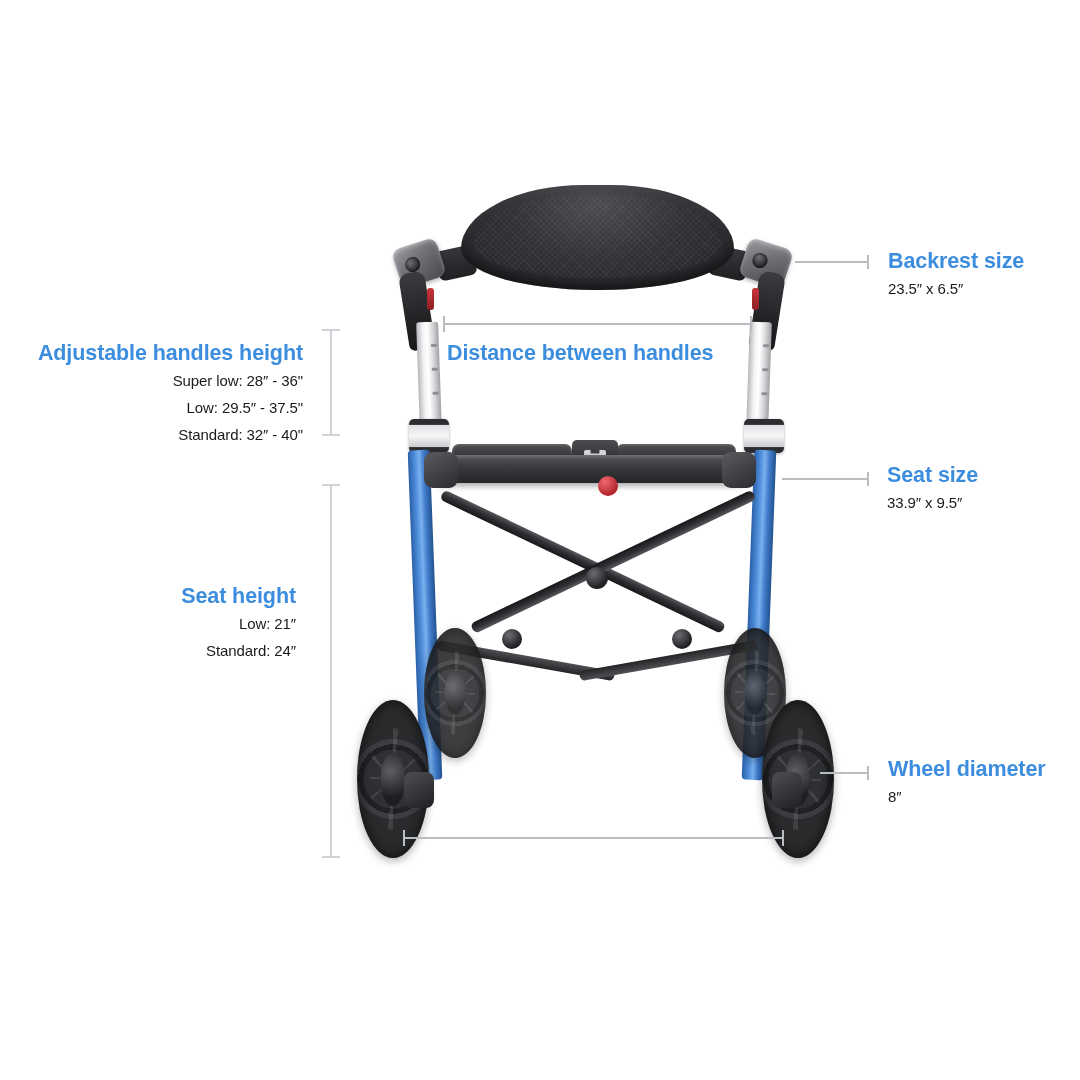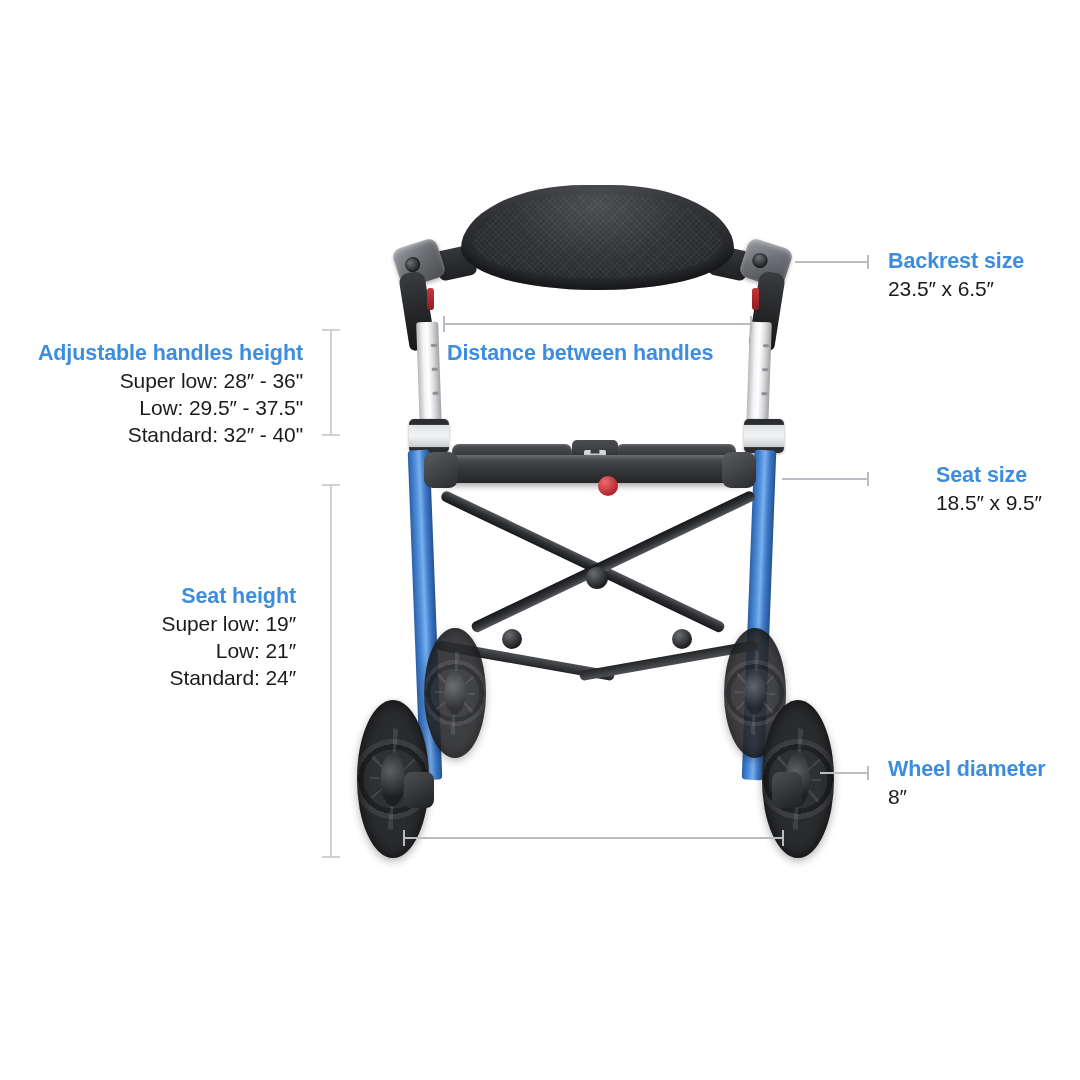--- a/index.html
+++ b/index.html
@@ -11,21 +11,21 @@
   }
   #stage{position:relative;width:1080px;height:828px;}
 
   
   .ann{position:absolute;}
   .ann .title{
     color:#3c8dde;font-weight:bold;font-size:21.5px;
     line-height:27px;white-space:nowrap;letter-spacing:-0.1px;
   }
   .ann .val{
-    color:#1b1b1b;font-size:21px;line-height:27px;
+    color:#1b1b1b;font-size:15px;line-height:27px;
     white-space:nowrap;letter-spacing:-0.1px;
   }
   .ann.right{text-align:left;}
   .ann.rightalign{text-align:right;}
   .ann.center{text-align:left;}
 
   
   .dim-h{position:absolute;height:2px;background:#b9bcc0;}
   .dim-h::before,.dim-h::after{
     content:"";position:absolute;top:-7px;width:2px;height:16px;background:#b9bcc0;
@@ -335,28 +335,27 @@
     <div class="title">Adjustable handles height</div>
     <div class="val">Super low: 28″ - 36"</div>
     <div class="val">Low: 29.5″ - 37.5"</div>
     <div class="val">Standard: 32″ - 40"</div>
   </div>
 
   <div class="ann center" style="left:447px;top:340px;width:300px;">
     <div class="title">Distance between handles</div>
   </div>
 
-  <div class="ann right" style="left:936px;top:462px;">
+  <div class="ann right" style="left:887px;top:462px;">
     <div class="title">Seat size</div>
-    <div class="val">18.5″ x 9.5″</div>
+    <div class="val">33.9″ x 9.5″</div>
   </div>
 
   <div class="ann rightalign" style="left:0px;top:583px;width:296px;">
     <div class="title">Seat height</div>
-    <div class="val">Super low: 19″</div>
     <div class="val">Low: 21″</div>
     <div class="val">Standard: 24″</div>
   </div>
 
   <div class="ann right" style="left:888px;top:756px;">
     <div class="title">Wheel diameter</div>
     <div class="val">8″</div>
   </div>
 
   <div class="ann center" style="left:443px;top:859px;width:306px;">

